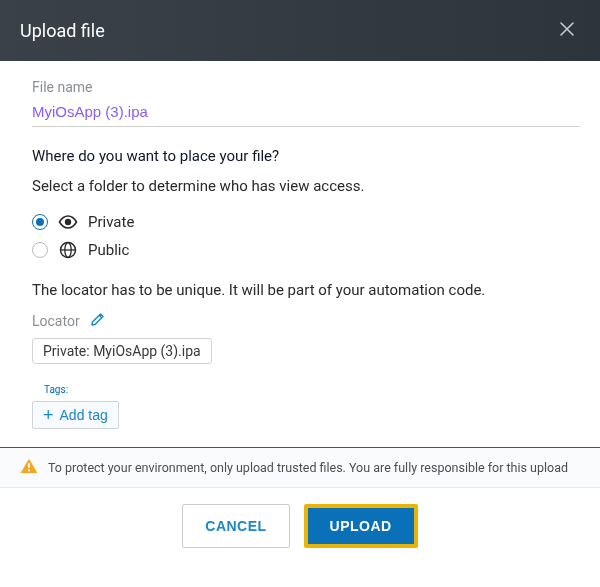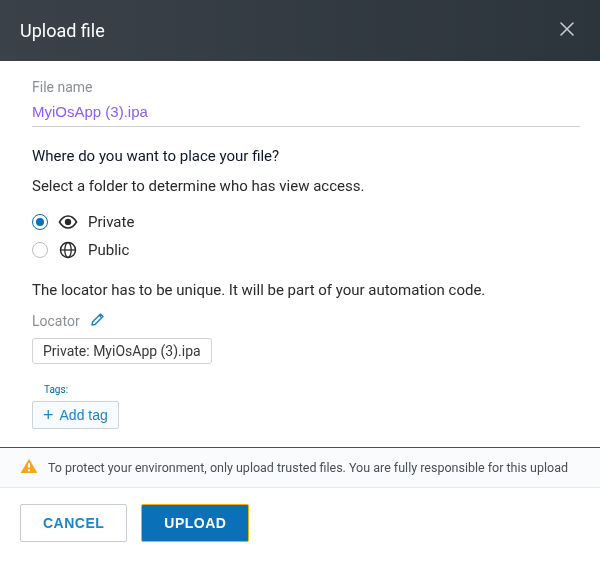--- a/index.html
+++ b/index.html
@@ -22,24 +22,24 @@
     .locator-note { font-size: 15px; color: #2a2a2a; margin-bottom: 10px; }
     .locator-header { display: flex; align-items: center; gap: 8px; margin-bottom: 6px; }
     .locator-label { font-size: 14px; color: #8a8f94; }
     .edit-btn { background: none; border: none; cursor: pointer; padding: 2px; display: flex; }
     .locator-value { display: inline-block; border: 1px solid #d0d4d8; border-radius: 3px; padding: 4px 10px; font-size: 14px; color: #3a3a3a; margin-bottom: 20px; }
     .tags-label { font-size: 10px; color: #0369a1; margin-bottom: 6px; margin-left: 12px; }
     .add-tag-btn { display: inline-flex; align-items: center; gap: 6px; border: 1px solid #d0d4d8; background: #f7fbfd; color: #1b86c8; font-size: 14px; padding: 5px 10px; cursor: pointer; border-radius: 2px; margin-bottom: 18px; }
     .add-tag-plus { font-size: 18px; line-height: 14px; font-weight: 300; color: #1b86c8; }
     .warning-bar { border-top: 1px solid #6d28d9; border-bottom: 1px solid #e7e9eb; background: #fafbfc; padding: 10px 20px; display: flex; align-items: center; gap: 10px; font-size: 12.5px; color: #4a4f55; white-space: nowrap; overflow: hidden; }
     .warning-icon { flex-shrink: 0; }
-    .dialog-footer { display: flex; justify-content: flex-start; gap: 14px; padding: 16px 20px; }
+    .dialog-footer { display: flex; justify-content: center; gap: 14px; padding: 16px 20px; }
     .btn { font-size: 14px; font-weight: 600; padding: 10px 22px; letter-spacing: 0.5px; cursor: pointer; border-radius: 2px; }
     .btn-cancel { background: #fff; border: 1px solid #c6ccd1; color: #1b86c8; }
-    .btn-upload { background: #0a71b8; border: 1px solid #eab308; color: #fff; }
+    .btn-upload { background: #0a71b8; border: 4px solid #eab308; color: #fff; }
   </style>
 </head>
 <body>
 
 <div class="dialog-header">
   <div class="dialog-title">Upload file</div>
   <button class="close-btn">
     <span>
       <svg width="18" height="18" viewBox="0 0 18 18">
           <path d="M3 3 L15 15 M15 3 L3 15" stroke="#c6ccd1" stroke-width="1.6" stroke-linecap="round"></path>

